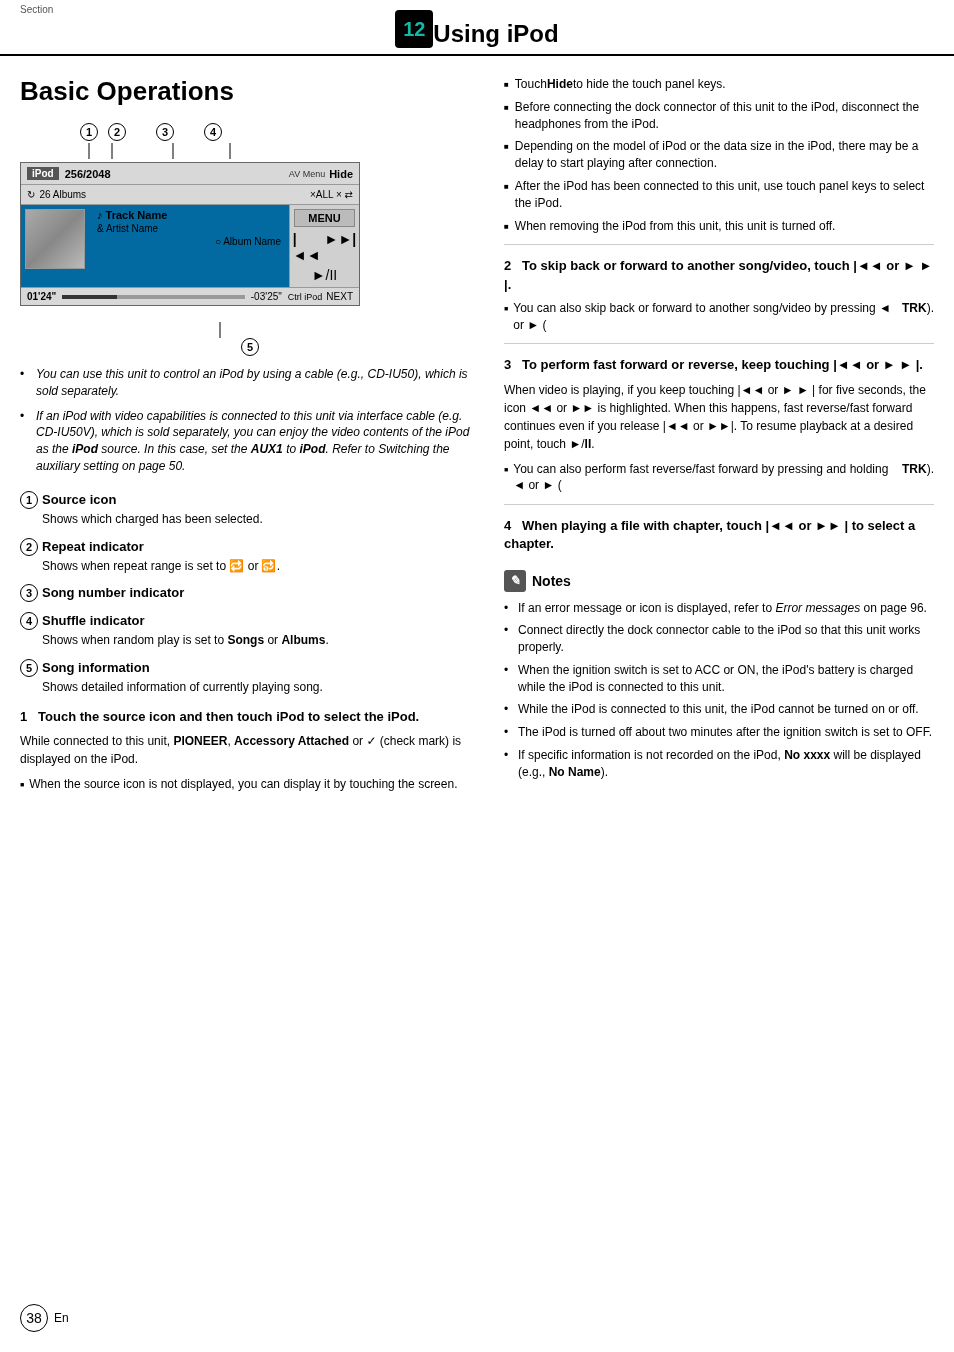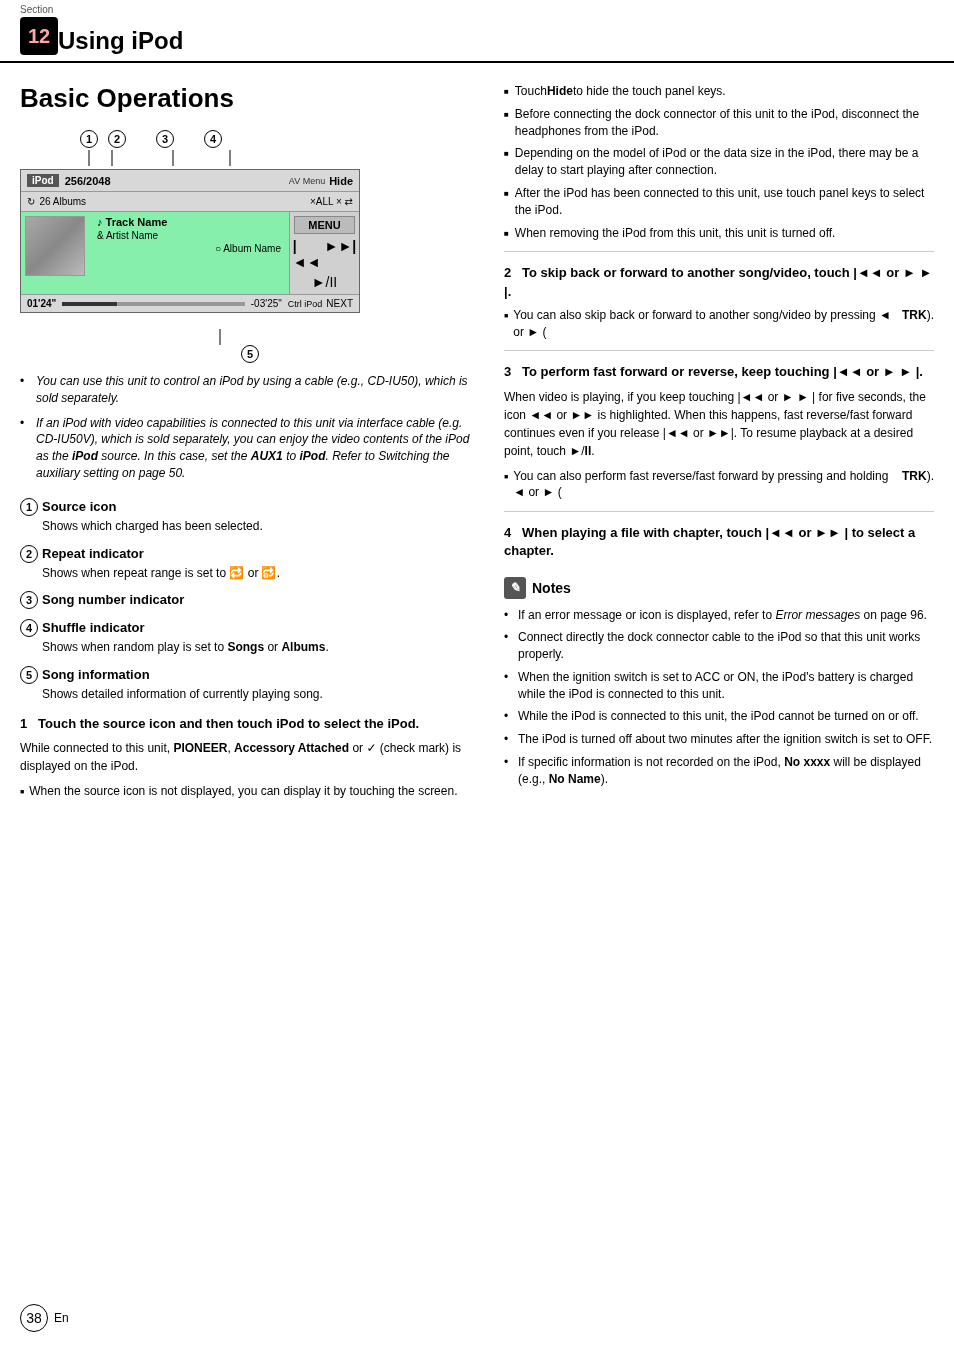--- a/index.html
+++ b/index.html
@@ -82,21 +82,21 @@
       align-items: center;
       background: #d8d8d8;
       border-bottom: 1px solid #999;
       padding: 2px 6px;
       height: 20px;
       font-size: 10px;
     }
 
     .ipod-body {
       display: flex;
-      background: #86efac;
+      background: #0369a1;
     }
 
     .ipod-info {
       flex: 1;
       padding: 4px 8px;
     }
 
     .ipod-album-art {
       width: 60px;
       height: 60px;
@@ -367,23 +367,23 @@
       justify-content: center;
       font-size: 11px;
       font-weight: bold;
       flex-shrink: 0;
     }
 
   </style>
 </head>
 <body>
 
-<div style="position:relative; border-bottom: 2px solid #000; padding: 6px 20px 6px 20px; display:flex; align-items:flex-end; ">
+<div style="position:relative; border-bottom: 2px solid #000; padding: 6px 20px 6px 20px; display:flex; align-items:flex-end;  justify-content: center;">
   <span style="position:absolute; top:4px; left:20px; font-size:10px; color:#555;">Section</span>
-  <div style="background:#000;color:#fca5a5;font-size:20px;font-weight:bold;width:38px;height:38px;display:flex;align-items:center;justify-content:center;border-radius:4px;margin-top:11px;">12</div>
+  <div style="background:#000;color:#14b8a6;font-size:20px;font-weight:bold;width:38px;height:38px;display:flex;align-items:center;justify-content:center;border-radius:4px;margin-top:4px;">12</div>
   <span style="font-size:24px;font-weight:bold;margin-top:12px;">Using iPod</span>
 </div>
 
 <div class="main-content">
 
   <div class="left-column">
     <div class="page-section-title">Basic Operations</div>
 
     <div class="screen-diagram">
       

